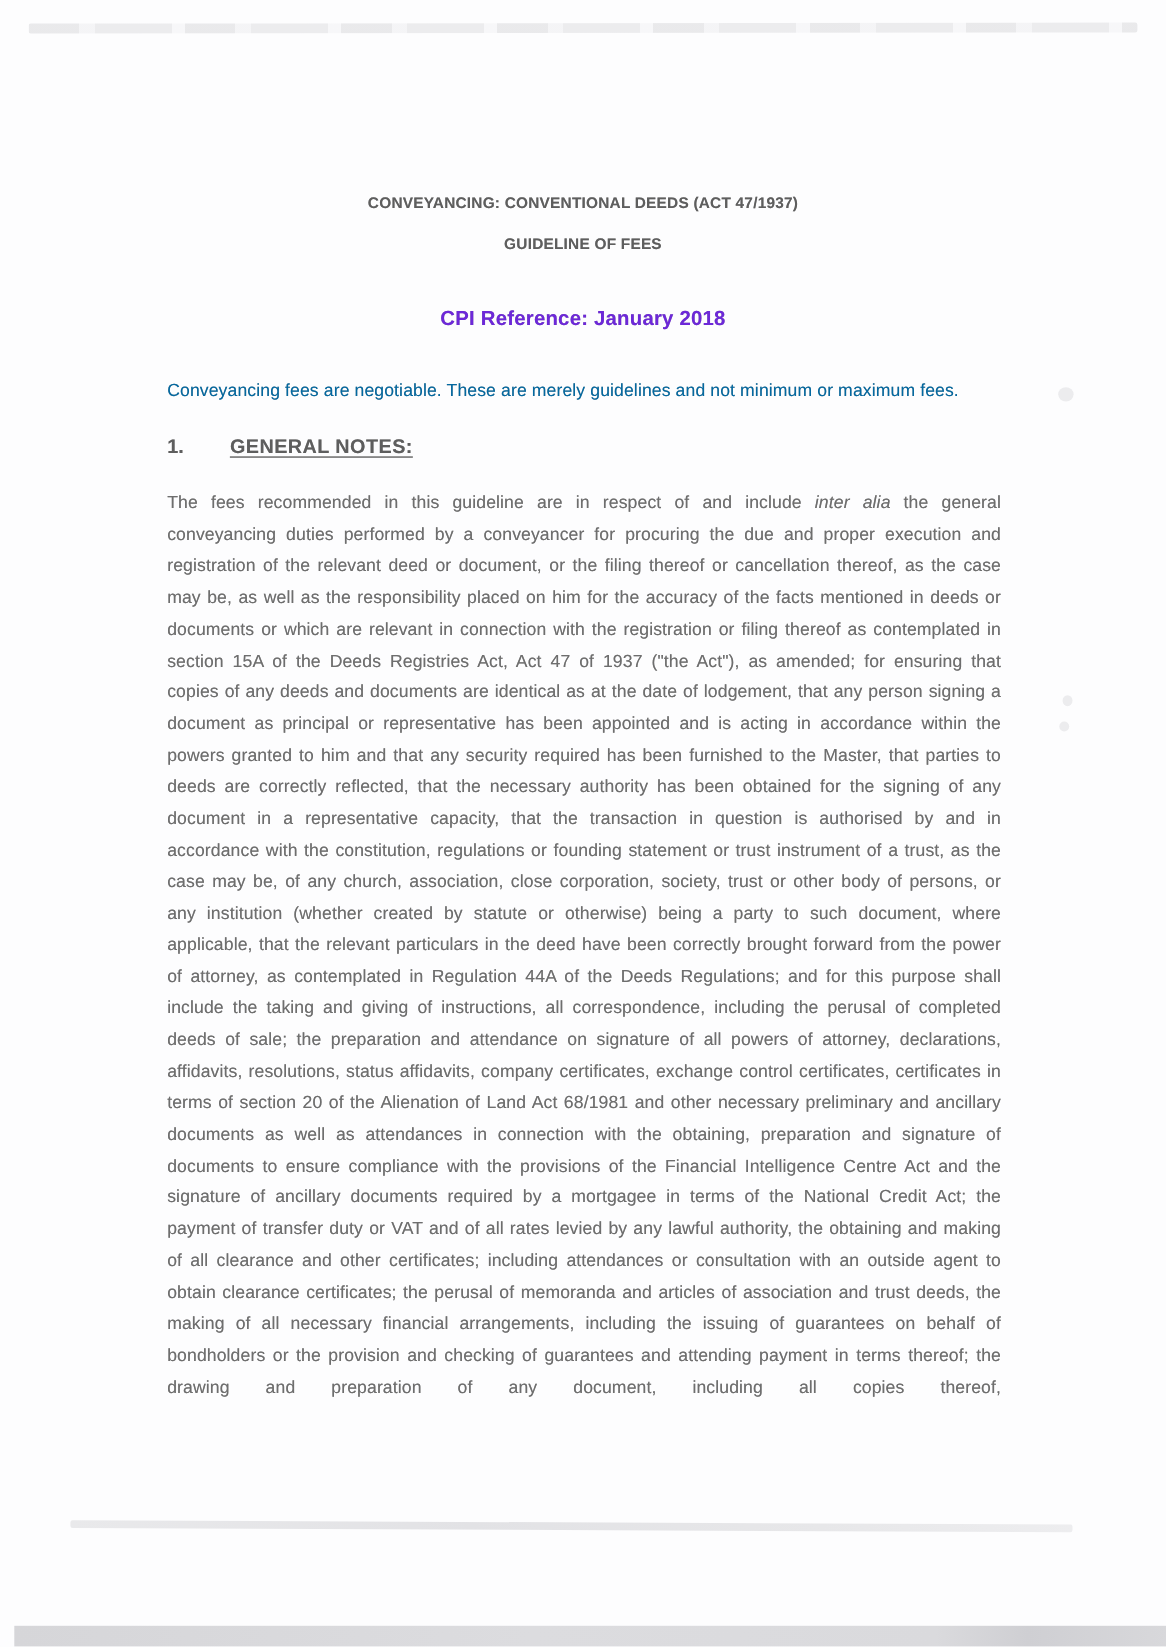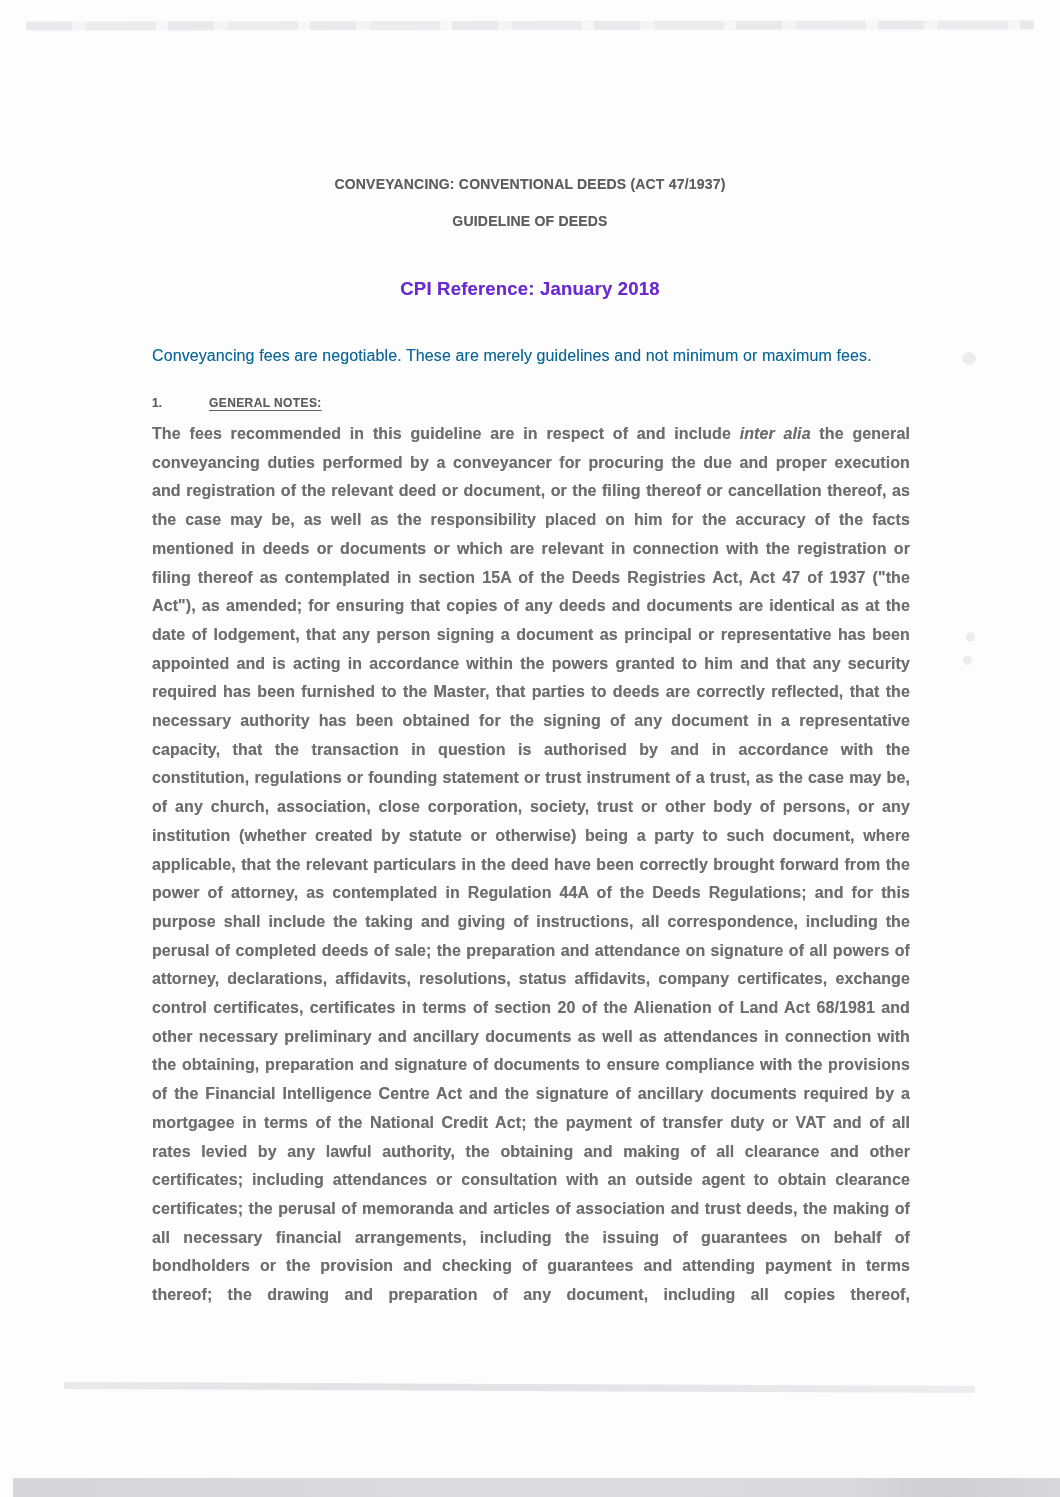--- a/index.html
+++ b/index.html
@@ -85,64 +85,63 @@
     color: #0369a1;
     font-size: 16px;
     letter-spacing: 0.1px;
     text-shadow: 0 0 0.4px rgba(108,108,108,0.6);
   }
   .doc-section-head {
     position: absolute;
     top: 396px; left: 152px;
     width: 760px;
     color: #5e5e5e;
-    font-size: 12px;
+    font-size: 18px;
     font-weight: bold;
     text-shadow: 0 0 0.5px rgba(94,94,94,0.55);
   }
   .doc-section-head .sec-num {
     display: inline-block;
     width: 57px;
   }
   .doc-section-head .sec-label {
     text-decoration: underline;
     text-underline-offset: 3px;
     letter-spacing: 0.4px;
   }
   .doc-paragraph {
     position: absolute;
-    top: 420px; left: 152px;
+    top: 444px; left: 152px;
     width: 758px;
     color: #6e6e6e;
     font-size: 16px;
     line-height: 28.7px;
     text-align: justify;
     text-align-last: justify;
     letter-spacing: 0.1px;
     word-spacing: 0.5px;
     text-shadow: 0 0 0.4px rgba(110,110,110,0.6);
-    font-weight: bold;
   }
   .doc-paragraph .latin { font-style: italic; }
 </style>
 </head>
 <body>
 
 <div class="page">
 
   <div class="scan-streak-top"></div>
   <div class="speck s1"></div>
   <div class="speck s2"></div>
   <div class="speck s3"></div>
   <div class="scan-rule-lower"></div>
   <div class="scan-bar-bottom"></div>
 
   <div class="doc-title">
     <div>CONVEYANCING: CONVENTIONAL DEEDS (ACT 47/1937)</div>
-    <div>GUIDELINE OF DEEDS</div>
+    <div>GUIDELINE OF FEES</div>
   </div>
 
   <div class="doc-cpi">CPI Reference: January 2018</div>
 
   <div class="doc-intro">Conveyancing fees are negotiable.  These are merely guidelines and not minimum or maximum fees.</div>
 
   <div class="doc-section-head">
     <span class="sec-num">1.</span><span class="sec-label">GENERAL NOTES:</span>
   </div>
 

